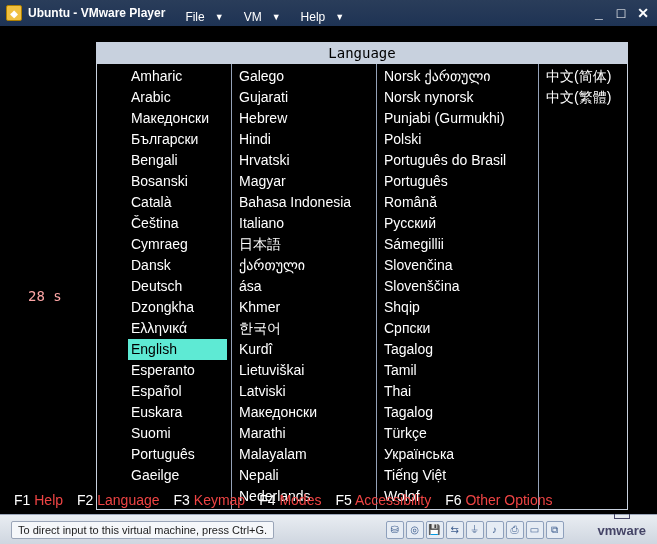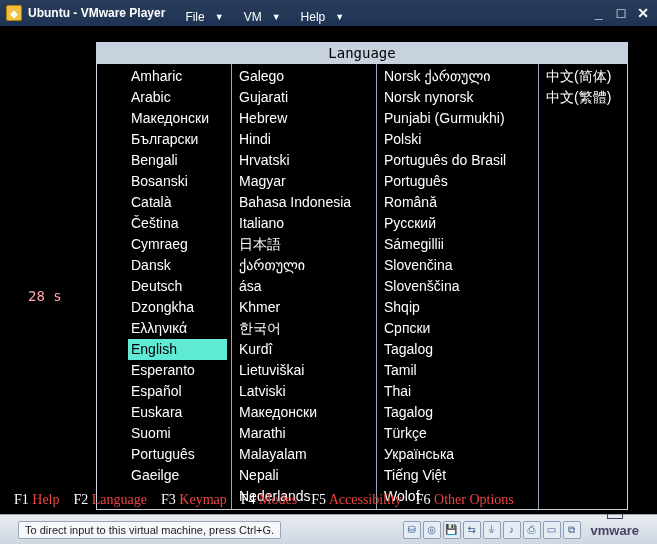--- a/index.html
+++ b/index.html
@@ -29,25 +29,25 @@
 .lang-col { border-right: 1px solid #95a2b8; padding: 2px 4px; }
 .lang-col:last-child { border-right: none; flex:1;}
 .col-0 { width: 108px; margin-left: 27px; }
 .col-1 { width: 145px; }
 .col-2 { width: 162px; }
 .col-3 { width: 116px; }
 .lang-item { height: 21px; line-height: 21px; padding: 0 3px; color: #fff; white-space: nowrap; overflow: hidden; font-size: 14px; }
 .lang-item.sel { background: #5eead4; color: #000; }
 
 
-.fkeys { position: absolute; bottom: 6px; left: 14px; right: 8px; color: #fff; font-family: Liberation Serif, serif; font-size: 14px; display:flex; gap:14px;}
+.fkeys { position: absolute; bottom: 6px; left: 14px; right: 8px; color: #fff; font-family: Liberation Sans, sans-serif; font-size: 14px; display:flex; gap:14px;}
 .fkeys .fk-label { color: #ef4444; }
 
 
-.statusbar { height: 30px; background: linear-gradient(#e9edf2,#cfd6e0); border-top: 1px solid #9aa5b8; display: flex; align-items: center; padding: 0 18px; font-size: 11px; color: #222; }
+.statusbar { height: 30px; background: linear-gradient(#e9edf2,#cfd6e0); border-top: 1px solid #9aa5b8; display: flex; align-items: center; padding: 0 11px; font-size: 11px; color: #222; gap: 24px; }
 .statusbar .hint { background: #f5f7fa; border: 1px solid #9aa5b8; padding: 2px 6px; border-radius: 2px; }
 .statusbar .spacer2 { flex: 1; }
 .dev-icons { display:flex; gap:2px; align-items:center; margin-right:10px;}
 .dev-icon { width: 18px; height: 18px; background: #e6ecf4; border: 1px solid #8ea0bc; border-radius: 2px; display:flex; align-items:center; justify-content:center; font-size:10px; color:#3a5a8c; }
 .vmware-logo { display:flex; align-items:center; gap:4px; color:#446; font-weight:bold; font-size:13px;flex-direction:column;}
 .vmware-box { width:16px; height:16px; border:1px solid #446; display:flex; align-items:center; justify-content:center;}
 .vmware-box .sq { width:6px; height:6px; background:#446; }
 </style>
 </head>
 <body>

